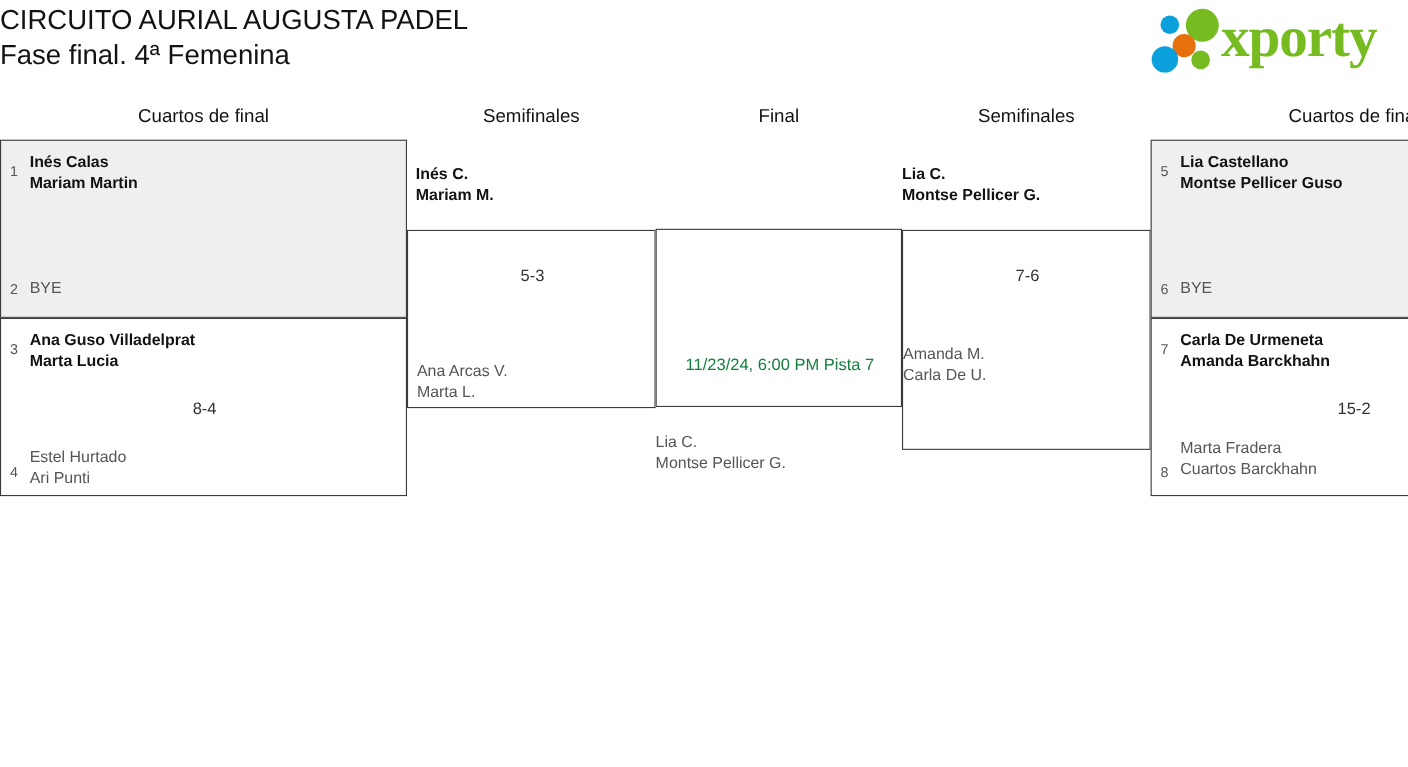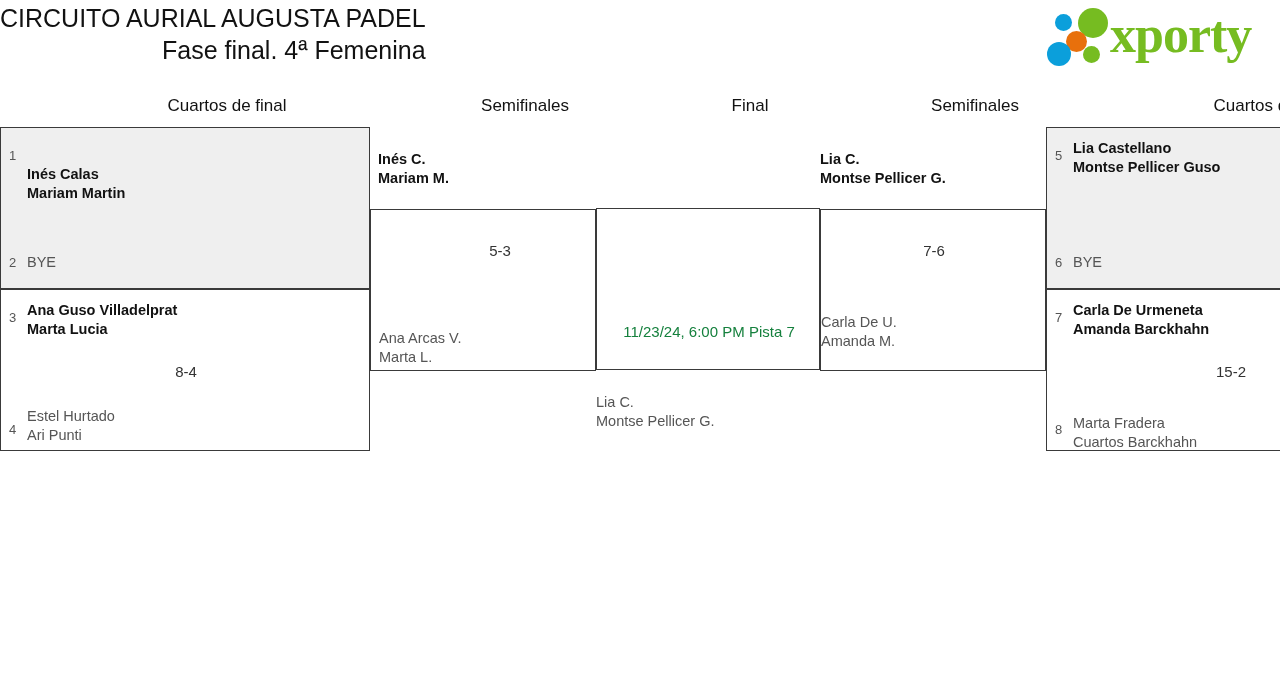--- a/index.html
+++ b/index.html
@@ -8,35 +8,35 @@
     background: #ffffff;
     font-family: "Liberation Sans", sans-serif;
     overflow: hidden;
   }
   .page { position: relative; width: 1280px; height: 697px; }
 
   
   .header { position: absolute; left: 0; top: 0; width: 1280px; height: 90px; }
   .title-block { position: absolute; left: 0; top: 2px; }
   .title-line1 { font-size: 25px; line-height: 32px; color: #121212; font-weight: 400; white-space: nowrap; }
-  .title-line2 { font-size: 25px; line-height: 32px; color: #121212; font-weight: 400; white-space: nowrap; text-align: right; }
+  .title-line2 { font-size: 25px; line-height: 32px; color: #121212; font-weight: 400; white-space: nowrap; }
 
   .logo { position: absolute; right: 6px; top: 4px; width: 230px; height: 62px; }
   .logo-dots { position: absolute; left: 0; top: 0; width: 70px; height: 62px; }
   .dot { position: absolute; border-radius: 50%; }
   .dot-green-lg { left: 34px; top: 4px;  width: 30px; height: 30px; background: #76bc21; }
   .dot-blue-sm  { left: 11px; top: 10px; width: 17px; height: 17px; background: #0b9fdb; }
   .dot-orange   { left: 22px; top: 27px; width: 21px; height: 21px; background: #e8700c; }
   .dot-blue-lg  { left: 3px;  top: 38px; width: 24px; height: 24px; background: #0b9fdb; }
   .dot-green-sm { left: 39px; top: 42px; width: 17px; height: 17px; background: #76bc21; }
   .logo-word { position: absolute; left: 66px; top: 2px; font-size: 52px; line-height: 58px;
                color: #76bc21; font-weight: 700; letter-spacing: -1px; font-family: Liberation Serif, serif; }
 
   
-  .round-head { position: absolute; top: 96px; font-size: 17px; color: #121212; text-align: center; white-space: nowrap; margin-left: 42px; }
+  .round-head { position: absolute; top: 96px; font-size: 17px; color: #121212; text-align: center; white-space: nowrap; }
 
   
   .bracket { position: absolute; left: 0; top: 0; width: 1280px; height: 697px; }
   .box { position: absolute; border: 1px solid #3a3a3a; }
   .box.filled { background: #efefef; }
   .box.plain { background: #ffffff; }
 
   .seed { position: absolute; font-size: 13px; color: #555555; }
   .pair { position: absolute; font-size: 14.5px; line-height: 19px; white-space: nowrap; }
   .pair.win { color: #121212; font-weight: 700; }
@@ -72,21 +72,21 @@
   <div class="round-head" style="left:0px; width:370px;">Cuartos de final</div>
   <div class="round-head" style="left:370px; width:226px;">Semifinales</div>
   <div class="round-head" style="left:596px; width:224px;">Final</div>
   <div class="round-head" style="left:820px; width:226px;">Semifinales</div>
   <div class="round-head" style="left:1046px; width:370px;">Cuartos de final</div>
 
   <div class="bracket">
 
     <div class="box filled" style="left:0px; top:127px; width:370px; height:162px;">
       <span class="seed" style="left:8px; top:20px;">1</span>
-      <div class="pair win" style="left:26px; top:11px;margin-top:26px;">
+      <div class="pair win" style="left:26px; top:11px;">
         <div>Inés Calas</div>
         <div>Mariam Martin</div>
       </div>
       <span class="seed" style="left:8px; top:127px;">2</span>
       <span class="bye" style="left:26px; top:126px;">BYE</span>
     </div>
 
     <div class="box plain" style="left:0px; top:289px; width:370px; height:162px;">
       <span class="seed" style="left:8px; top:20px;">3</span>
       <div class="pair win" style="left:26px; top:11px;">
@@ -100,21 +100,21 @@
         <div>Ari Punti</div>
       </div>
     </div>
 
     <div class="pair win" style="left:378px; top:150px;">
       <div>Inés C.</div>
       <div>Mariam M.</div>
     </div>
 
     <div class="box plain" style="left:370px; top:209px; width:226px; height:162px;">
-      <span class="score" style="left:16px; top:32px; width:226px; text-align:center;">5-3</span>
+      <span class="score" style="left:0px; top:32px; width:226px; text-align:center;">5-3</span>
       <div class="pair lose" style="left:8px; top:103px;margin-top:16px;">
         <div>Ana Arcas V.</div>
         <div>Marta L.</div>
       </div>
     </div>
 
     <div class="pair lose" style="left:604px; top:231px;">
       <div>Inés C.</div>
       <div>Mariam M.</div>
     </div>
@@ -126,25 +126,25 @@
     <div class="pair lose r" style="left:596px; top:393px; width:224px;">
       <div>Lia C.</div>
       <div>Montse Pellicer G.</div>
     </div>
 
     <div class="pair win r" style="left:820px; top:150px; width:218px;">
       <div>Lia C.</div>
       <div>Montse Pellicer G.</div>
     </div>
 
-    <div class="box plain" style="left:820px; top:209px; width:226px; height:162px;">
+    <div class="box plain" style="left:820px; top:209px; width:226px; height:200px;">
       <span class="score" style="left:0px; top:32px; width:226px; text-align:center;">7-6</span>
       <div class="pair lose r" style="left:0px; top:103px; width:218px;">
+        <div>Amanda M.</div>
         <div>Carla De U.</div>
-        <div>Amanda M.</div>
       </div>
     </div>
 
     <div class="box filled" style="left:1046px; top:127px; width:370px; height:162px;">
       <span class="seed" style="left:8px; top:20px;">5</span>
       <div class="pair win" style="left:26px; top:11px;">
         <div>Lia Castellano</div>
         <div>Montse Pellicer Guso</div>
       </div>
       <span class="seed" style="left:8px; top:127px;">6</span>
@@ -152,20 +152,20 @@
     </div>
 
     <div class="box plain" style="left:1046px; top:289px; width:370px; height:162px;">
       <span class="seed" style="left:8px; top:20px;">7</span>
       <div class="pair win" style="left:26px; top:11px;">
         <div>Carla De Urmeneta</div>
         <div>Amanda Barckhahn</div>
       </div>
       <span class="score" style="left:0px; top:73px; width:368px; text-align:center;">15-2</span>
       <span class="seed" style="left:8px; top:132px;">8</span>
-      <div class="pair lose" style="left:26px; top:124px;">
+      <div class="pair lose" style="left:26px; top:109px;">
         <div>Marta Fradera</div>
         <div>Cuartos Barckhahn</div>
       </div>
     </div>
 
   </div>
 </div>
 
 </body></html>

